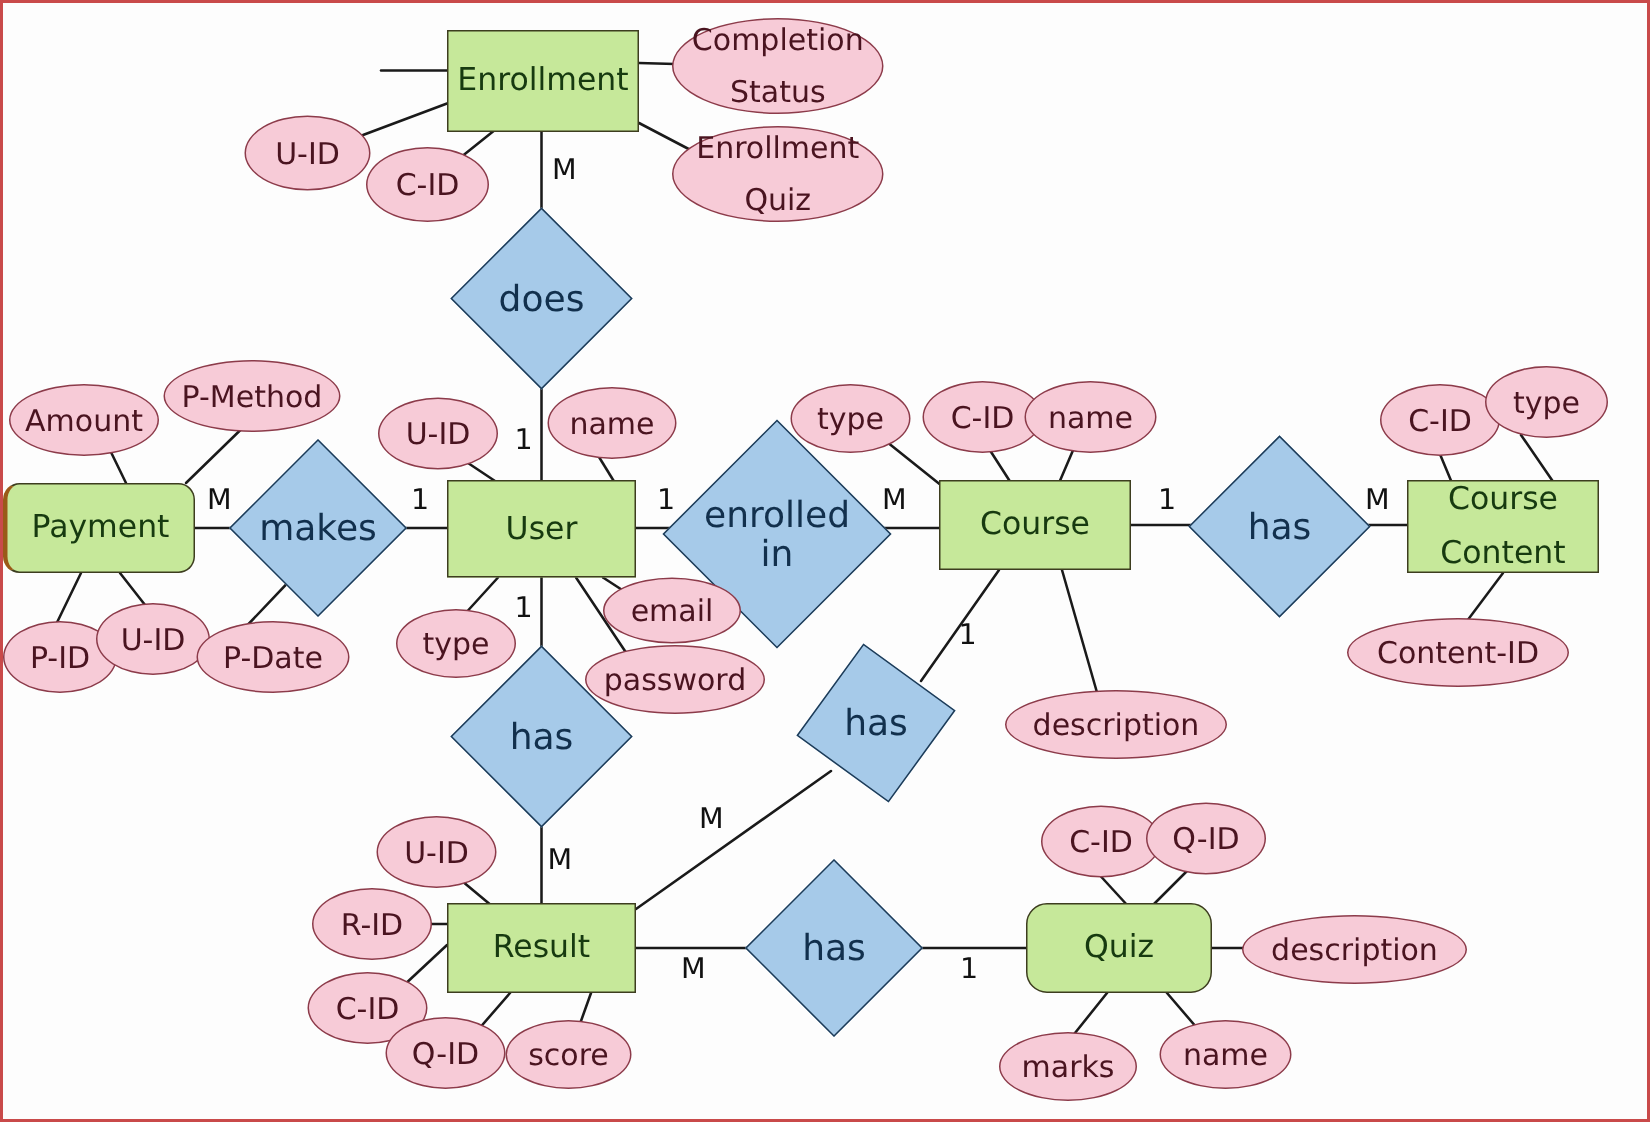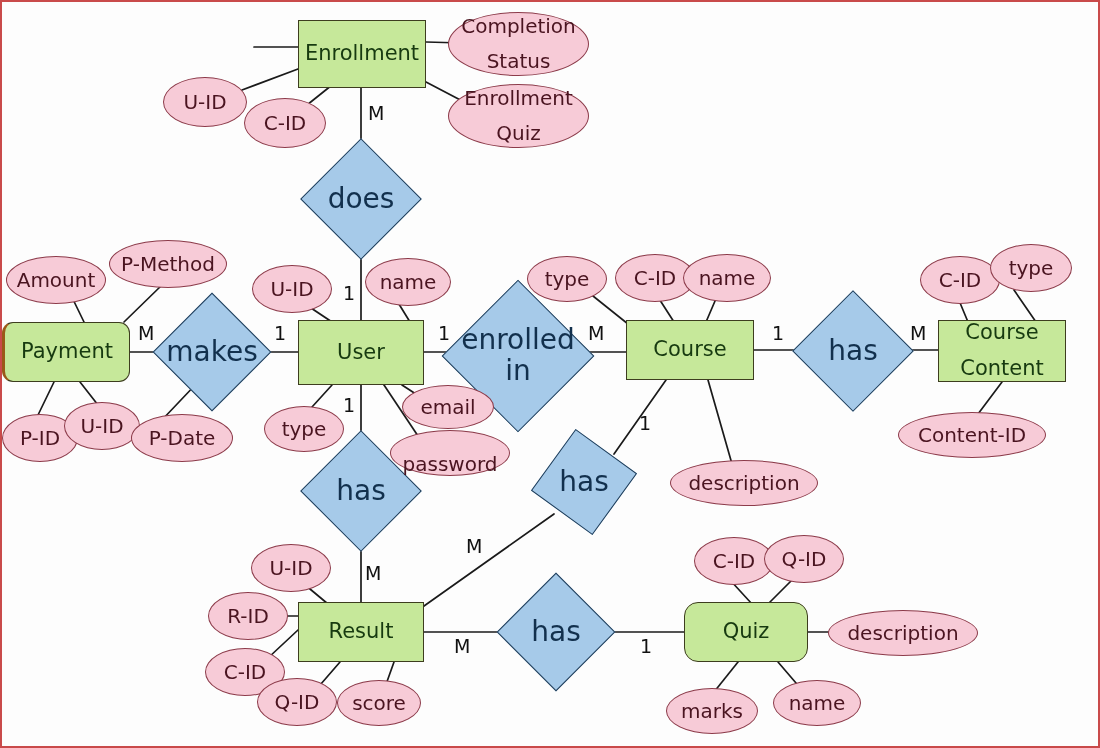--- a/index.html
+++ b/index.html
@@ -62,21 +62,21 @@
     height: 100%;
     background: #a6cae9;
     border: 1.6px solid #1d3b57;
     box-sizing: border-box;
     transform: rotate(45deg);
   }
   .rel-label {
     position: relative;
     z-index: 2;
     color: #12304d;
-    font-size: 28px;
+    font-size: 24px;
     text-align: center;
     line-height: 1.1;
     pointer-events: none;
   }
   .card {
     position: absolute;
     font-size: 19px;
     color: #111;
     pointer-events: none;
   }
@@ -255,21 +255,21 @@
   </div>
   <div class="node attr" style="left:363px; top:256px; width:86px; height:48px;">
     <span>name</span>
   </div>
   <div class="node attr" style="left:262px; top:404px; width:80px; height:46px;">
     <span>type</span>
   </div>
   <div class="node attr" style="left:400px; top:383px; width:92px; height:44px;">
     <span>email</span>
   </div>
-  <div class="node attr" style="left:388px; top:428px; width:120px; height:46px;align-items:flex-end;">
+  <div class="node attr" style="left:388px; top:428px; width:120px; height:46px;">
     <span>password</span>
   </div>
 
   <div class="node attr" style="left:525px; top:254px; width:80px; height:46px;">
     <span>type</span>
   </div>
   <div class="node attr" style="left:613px; top:252px; width:80px; height:48px;">
     <span>C-ID</span>
   </div>
   <div class="node attr" style="left:681px; top:252px; width:88px; height:48px;">

